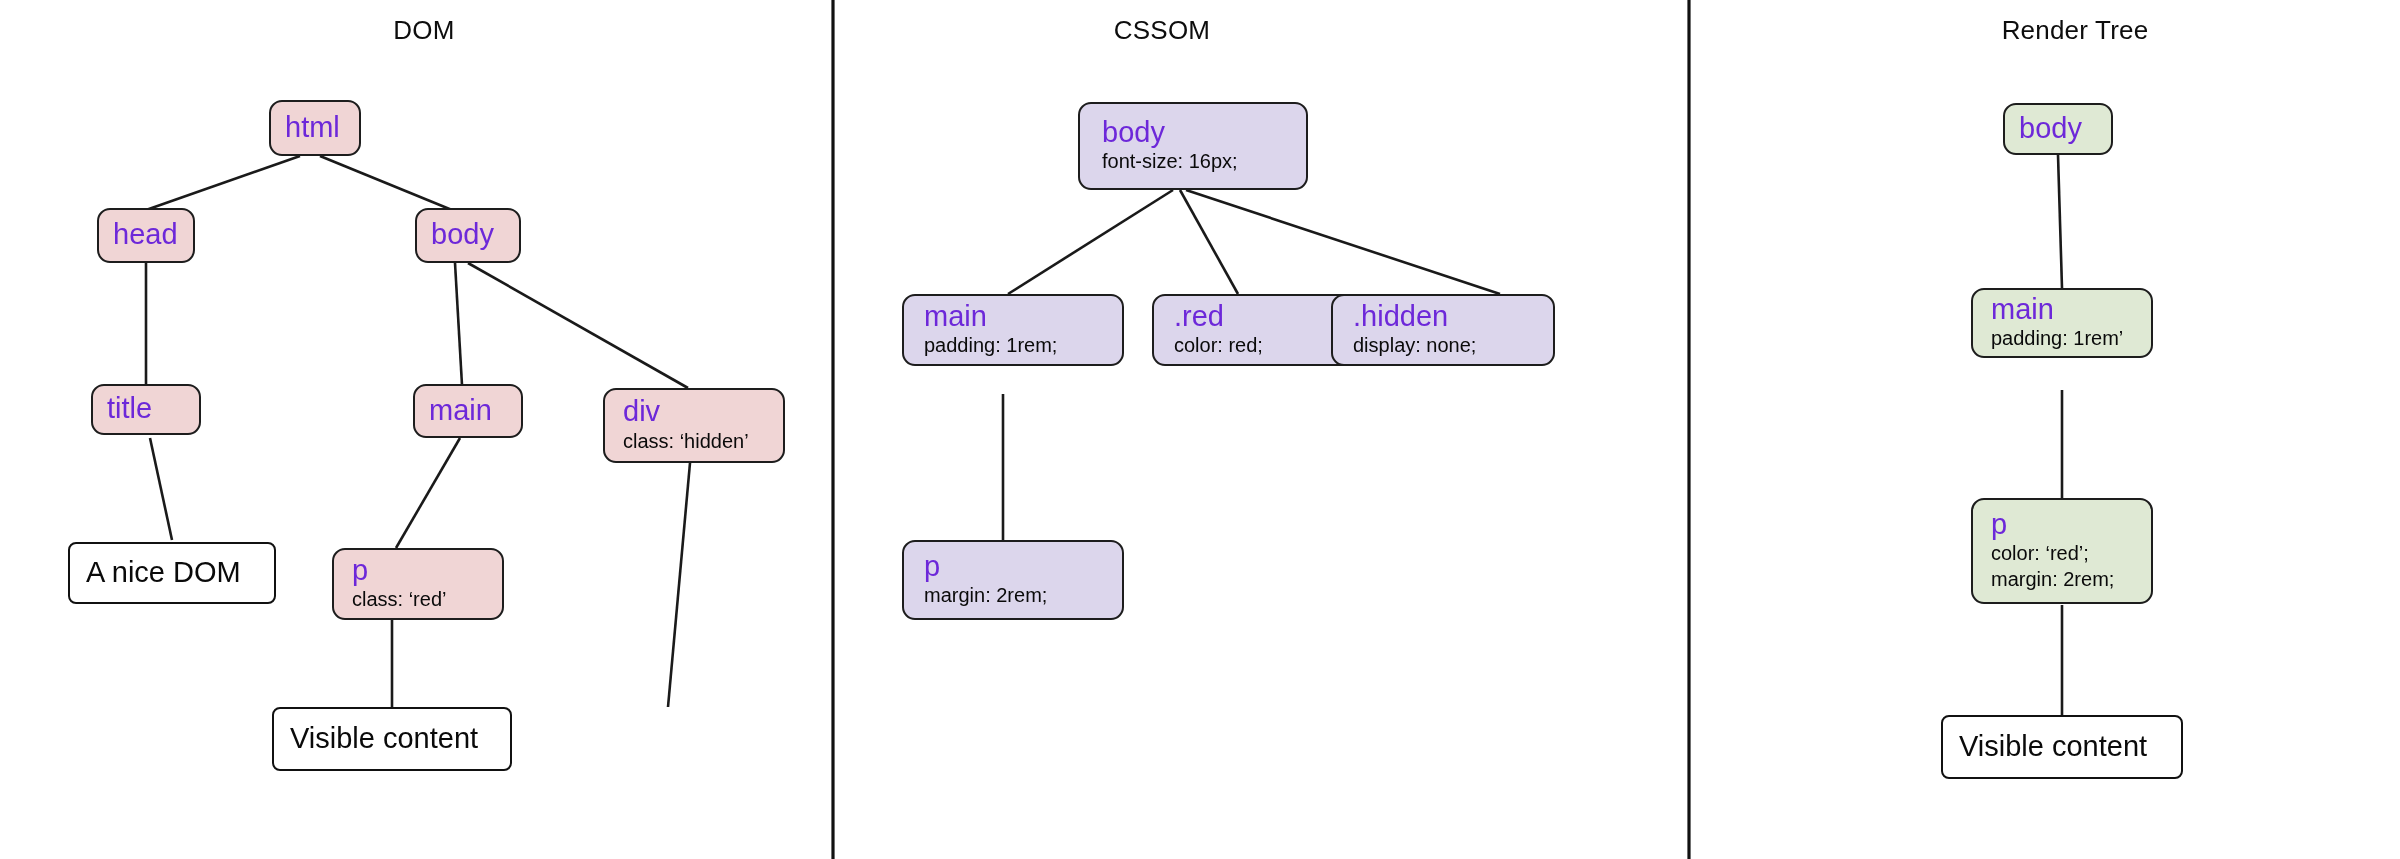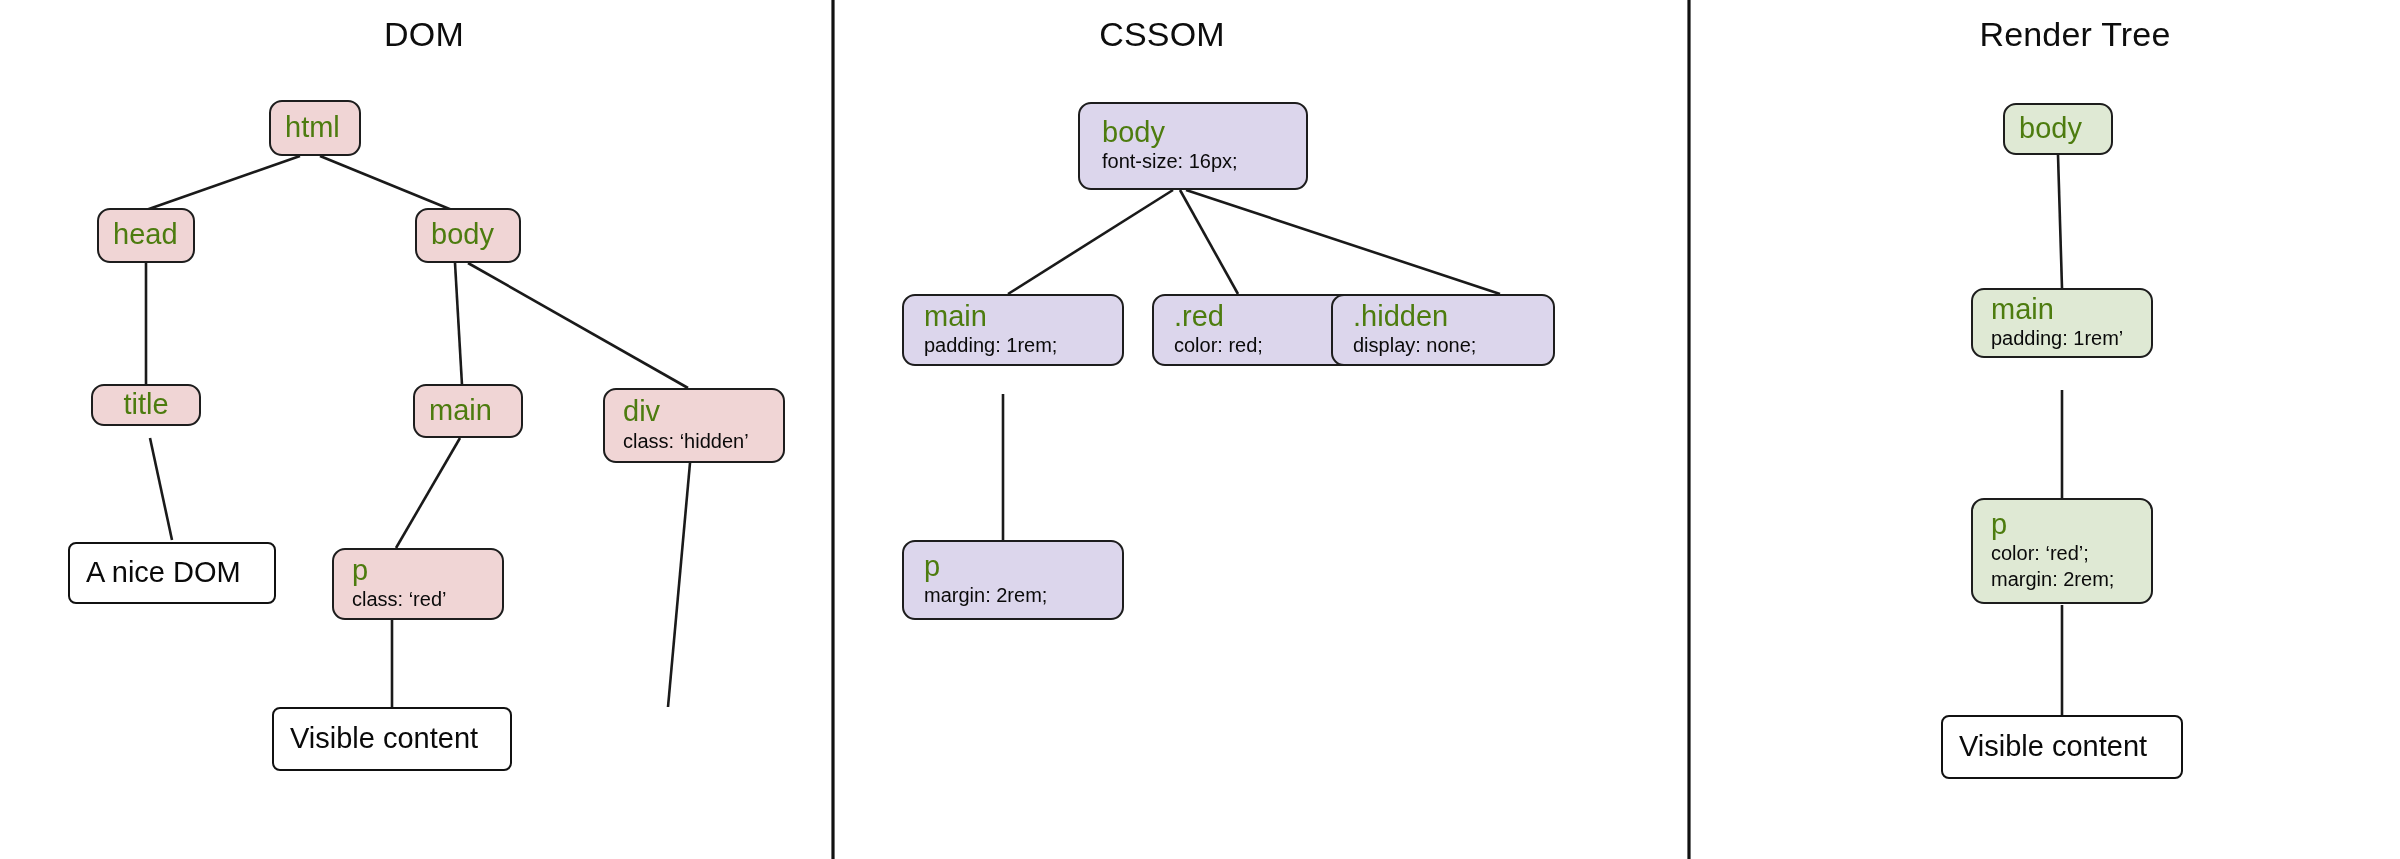--- a/index.html
+++ b/index.html
@@ -33,21 +33,21 @@
     stroke-width: 2.6;
   }
   #edges line.divider {
     stroke: #111111;
     stroke-width: 3.2;
   }
 
   
   .col-title {
     position: absolute;
-    font-size: 34px;
+    font-size: 26px;
     line-height: 1.1;
     color: #0d0d0d;
     white-space: nowrap;
     transform: translateX(-50%);
     letter-spacing: 0.2px;
   }
 
   
   .node {
     position: absolute;
@@ -56,21 +56,21 @@
     border-radius: 13px;
     display: flex;
     flex-direction: column;
     justify-content: center;
     padding: 6px 14px 8px 14px;
     transform: translateX(-50%);
   }
   .node .n-label {
     font-size: 29px;
     line-height: 1.12;
-    color: #4d7c0f;
+    color: #6d28d9;
     white-space: nowrap;
   }
   .node .n-prop {
     font-size: 20px;
     line-height: 1.26;
     color: #0a0a0a;
     white-space: nowrap;
     margin-top: 1px;
   }
   
@@ -137,21 +137,21 @@
   </div>
 
   <div class="node dom" style="left:146px; top:208px; width:98px; height:55px;">
     <span class="n-label">head</span>
   </div>
 
   <div class="node dom" style="left:468px; top:208px; width:106px; height:55px;">
     <span class="n-label">body</span>
   </div>
 
-  <div class="node dom" style="left:146px; top:384px; width:110px; height:42px;text-align:center;">
+  <div class="node dom" style="left:146px; top:384px; width:110px; height:51px;">
     <span class="n-label">title</span>
   </div>
 
   <div class="node dom" style="left:468px; top:384px; width:110px; height:54px;">
     <span class="n-label">main</span>
   </div>
 
   <div class="node dom" style="left:694px; top:388px; width:182px; height:75px; align-items:flex-start; padding-left:18px;">
     <span class="n-label">div</span>
     <span class="n-prop">class: ‘hidden’</span>

